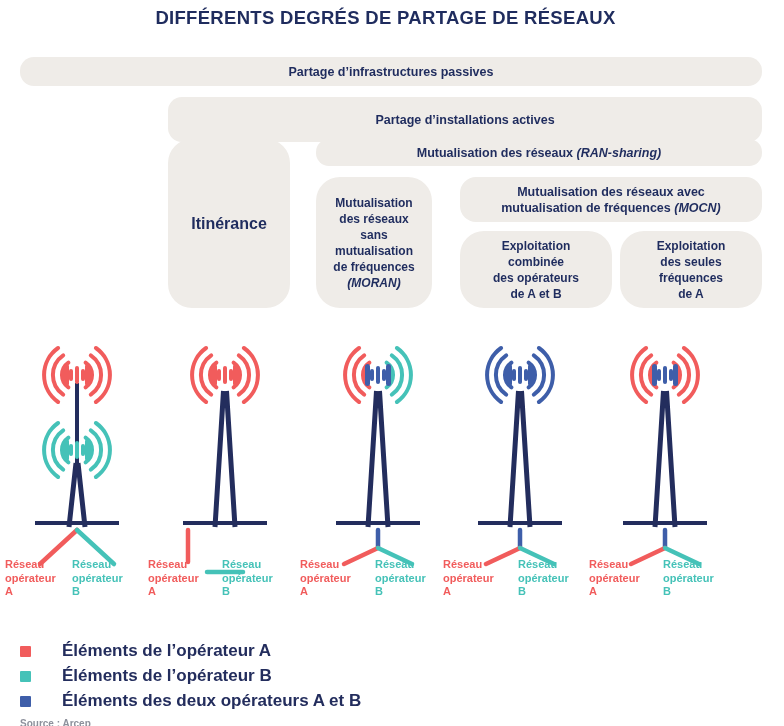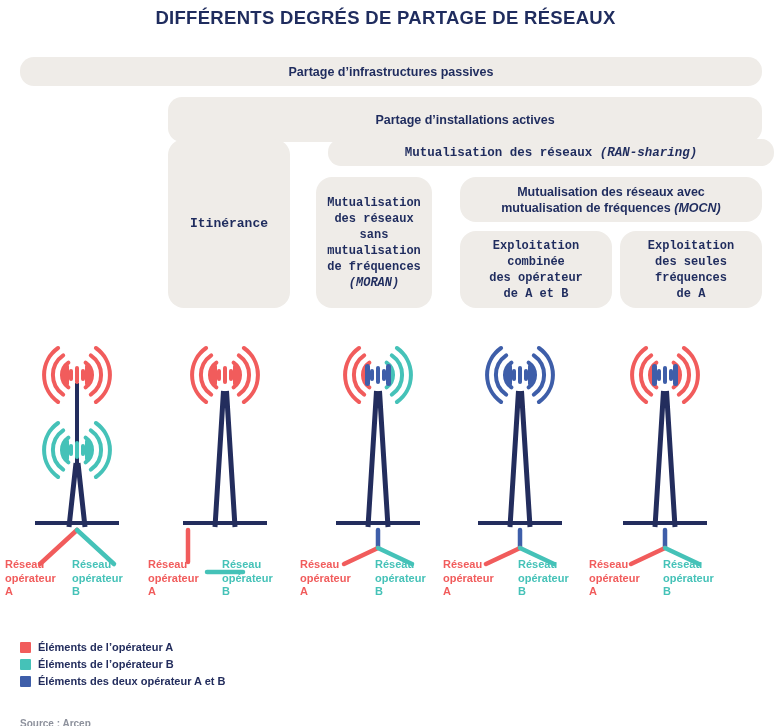--- a/index.html
+++ b/index.html
@@ -3,25 +3,25 @@
 <meta charset="utf-8">
 <style>
   html,body{margin:0;padding:0;background:#fff;}
   .page{position:relative;width:784px;height:726px;background:#ffffff;overflow:hidden;
         font-family:"Liberation Sans","DejaVu Sans",sans-serif;color:var(--title-text,#1F2C5E);}
   .page-title{position:absolute;left:0;right:13px;top:7px;margin:0;text-align:center;
         font-size:18.5px;font-weight:800;letter-spacing:.3px;color:var(--title-text);}
   .bar,.box{position:absolute;background:var(--box-bg);color:var(--title-text);
         font-weight:700;display:flex;align-items:center;justify-content:center;text-align:center;}
   .bar{border-radius:14px;font-size:12.5px;}
-  .box{border-radius:16px;flex-direction:column;font-size:12px;line-height:16px;font-family:Liberation Mono, monospace;}
+  .box{border-radius:24px;flex-direction:column;font-size:12px;line-height:16px;}
   .bar-passive{left:20px;top:57px;width:742px;height:29px;}
   .bar-active{left:168px;top:97px;width:594px;height:45px;}
-  .bar-ran{left:328px;top:139px;width:446px;height:27px;border-radius:13px;font-family:Liberation Mono, monospace;}
-  .box-itinerance{left:168px;top:139px;width:122px;height:169px;font-size:13px;}
+  .bar-ran{left:316px;top:139px;width:446px;height:27px;border-radius:13px;}
+  .box-itinerance{left:168px;top:139px;width:122px;height:169px;font-size:16px;}
   .box-moran{left:316px;top:177px;width:116px;height:131px;}
   .bar-mocn{left:460px;top:177px;width:302px;height:45px;border-radius:16px;flex-direction:column;line-height:16px;font-size:12.5px;}
   .box-exploit-ab{left:460px;top:231px;width:152px;height:77px;}
   .box-exploit-a{left:620px;top:231px;width:142px;height:77px;}
   em{font-style:italic;}
   .tower{position:absolute;top:345px;}
   .t1{left:2px;} .t2{left:150px;} .t3{left:303px;} .t4{left:445px;} .t5{left:590px;}
   .w{fill:none;stroke-width:4;stroke-linecap:round;}
   .lnk{fill:none;stroke-width:4.5;stroke-linecap:round;}
   .mast{fill:none;stroke-width:5;stroke-linecap:butt;}
@@ -30,21 +30,21 @@
   .st-ab{stroke:var(--operators-ab);} .st-nv{stroke:var(--structure);}
   .fi-a{fill:var(--operator-a);} .fi-b{fill:var(--operator-b);}
   .fi-ab{fill:var(--operators-ab);} .fi-nv{fill:var(--structure);}
   .net-label{position:absolute;top:558px;width:80px;text-align:left;
         font-size:11px;line-height:13.5px;font-weight:700;}
   .txt-a{color:var(--operator-a);} .txt-b{color:var(--operator-b);}
   .legend{position:absolute;left:20px;top:641px;}
   .legend-row{display:flex;align-items:center;margin-bottom:5px;}
   .leg-sq{width:11px;height:11px;border-radius:1px;margin-right:7px;flex:0 0 auto;}
   .bg-a{background:var(--operator-a);} .bg-b{background:var(--operator-b);} .bg-ab{background:var(--operators-ab);}
-  .legend-row span{font-size:11px;font-weight:700;color:var(--structure);}
+  .legend-row span{font-size:17px;font-weight:700;color:var(--structure);margin-left:24px;}
   .source{position:absolute;left:20px;top:718px;font-size:10px;font-weight:700;color:var(--source-text);}
 </style>
 </head>
 <body>
 
 <div class="page">
 
   <h1 class="page-title">DIFFÉRENTS DEGRÉS DE PARTAGE DE RÉSEAUX</h1>
 
   <div class="bar bar-passive">
@@ -73,21 +73,21 @@
   </div>
 
   <div class="bar bar-mocn">
     <div>Mutualisation des réseaux avec</div>
     <div><span>mutualisation de fréquences </span><em>(MOCN)</em></div>
   </div>
 
   <div class="box box-exploit-ab">
     <div>Exploitation</div>
     <div>combinée</div>
-    <div>des opérateur</div>
+    <div>des opérateurs</div>
     <div>de A et B</div>
   </div>
 
   <div class="box box-exploit-a">
     <div>Exploitation</div>
     <div>des seules</div>
     <div>fréquences</div>
     <div>de A</div>
   </div>
 
@@ -230,19 +230,19 @@
     <div class="legend-row">
       <div class="leg-sq bg-a"></div>
       <span>Éléments de l’opérateur A</span>
     </div>
     <div class="legend-row">
       <div class="leg-sq bg-b"></div>
       <span>Éléments de l’opérateur B</span>
     </div>
     <div class="legend-row">
       <div class="leg-sq bg-ab"></div>
-      <span>Éléments des deux opérateur A et B</span>
+      <span>Éléments des deux opérateurs A et B</span>
     </div>
   </div>
 
   <div class="source">Source : Arcep</div>
 
 </div>
 
 </body></html>

